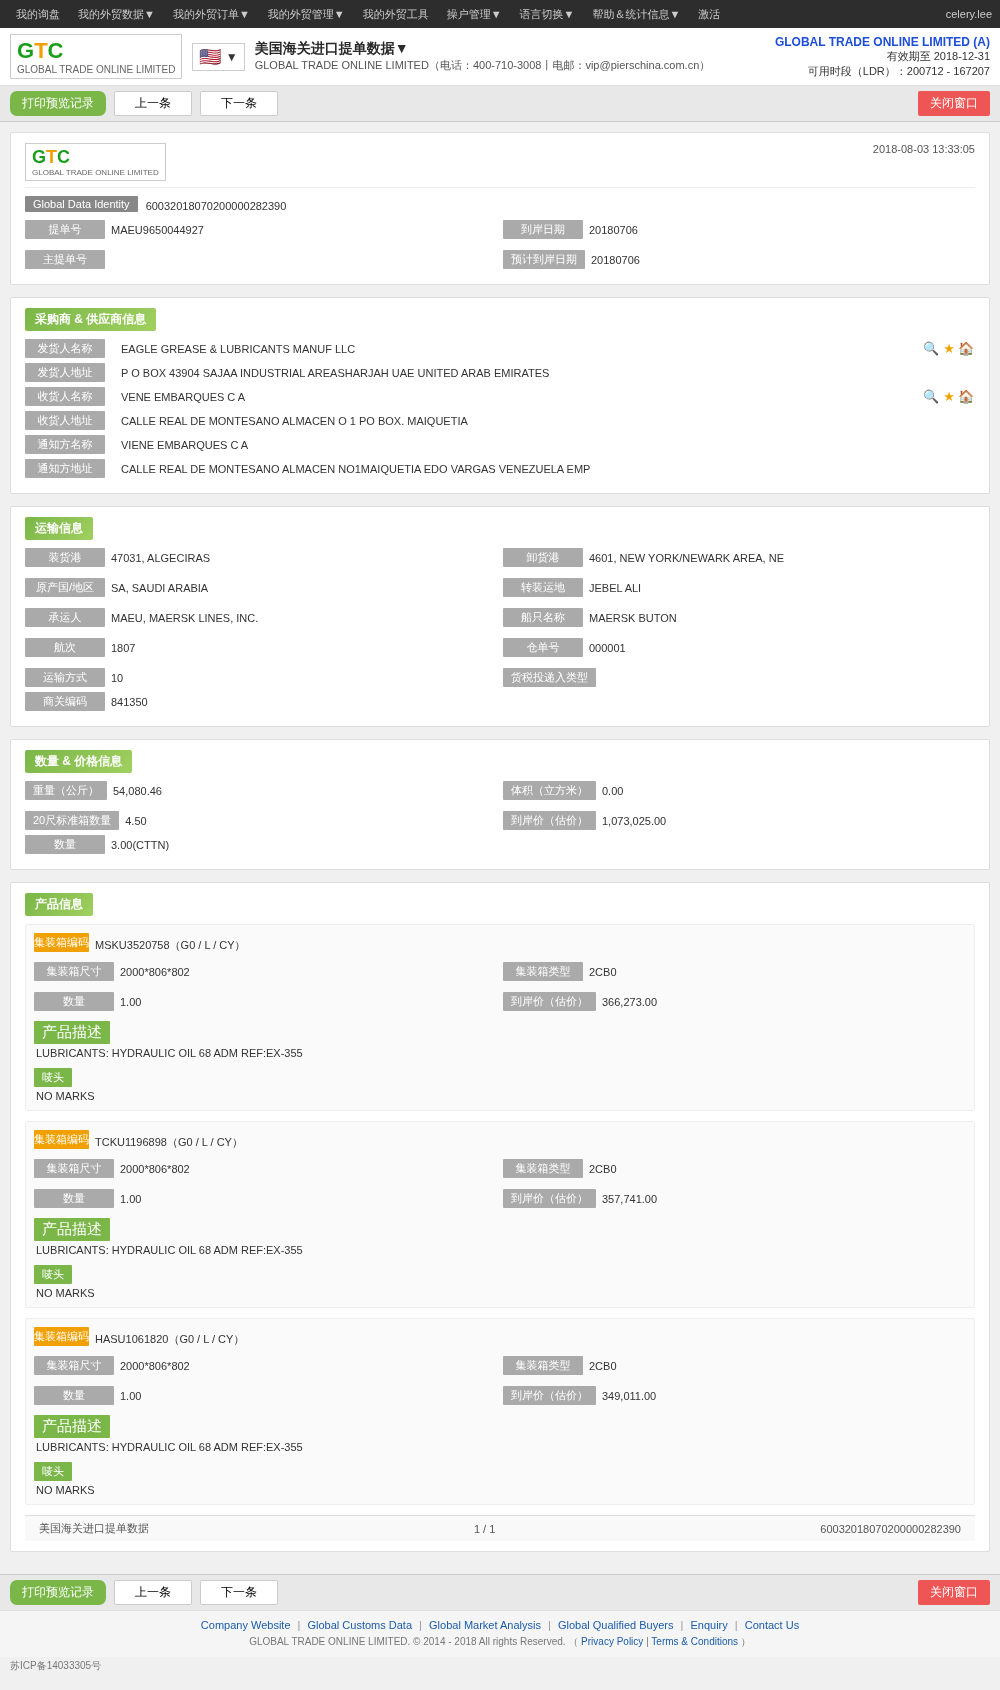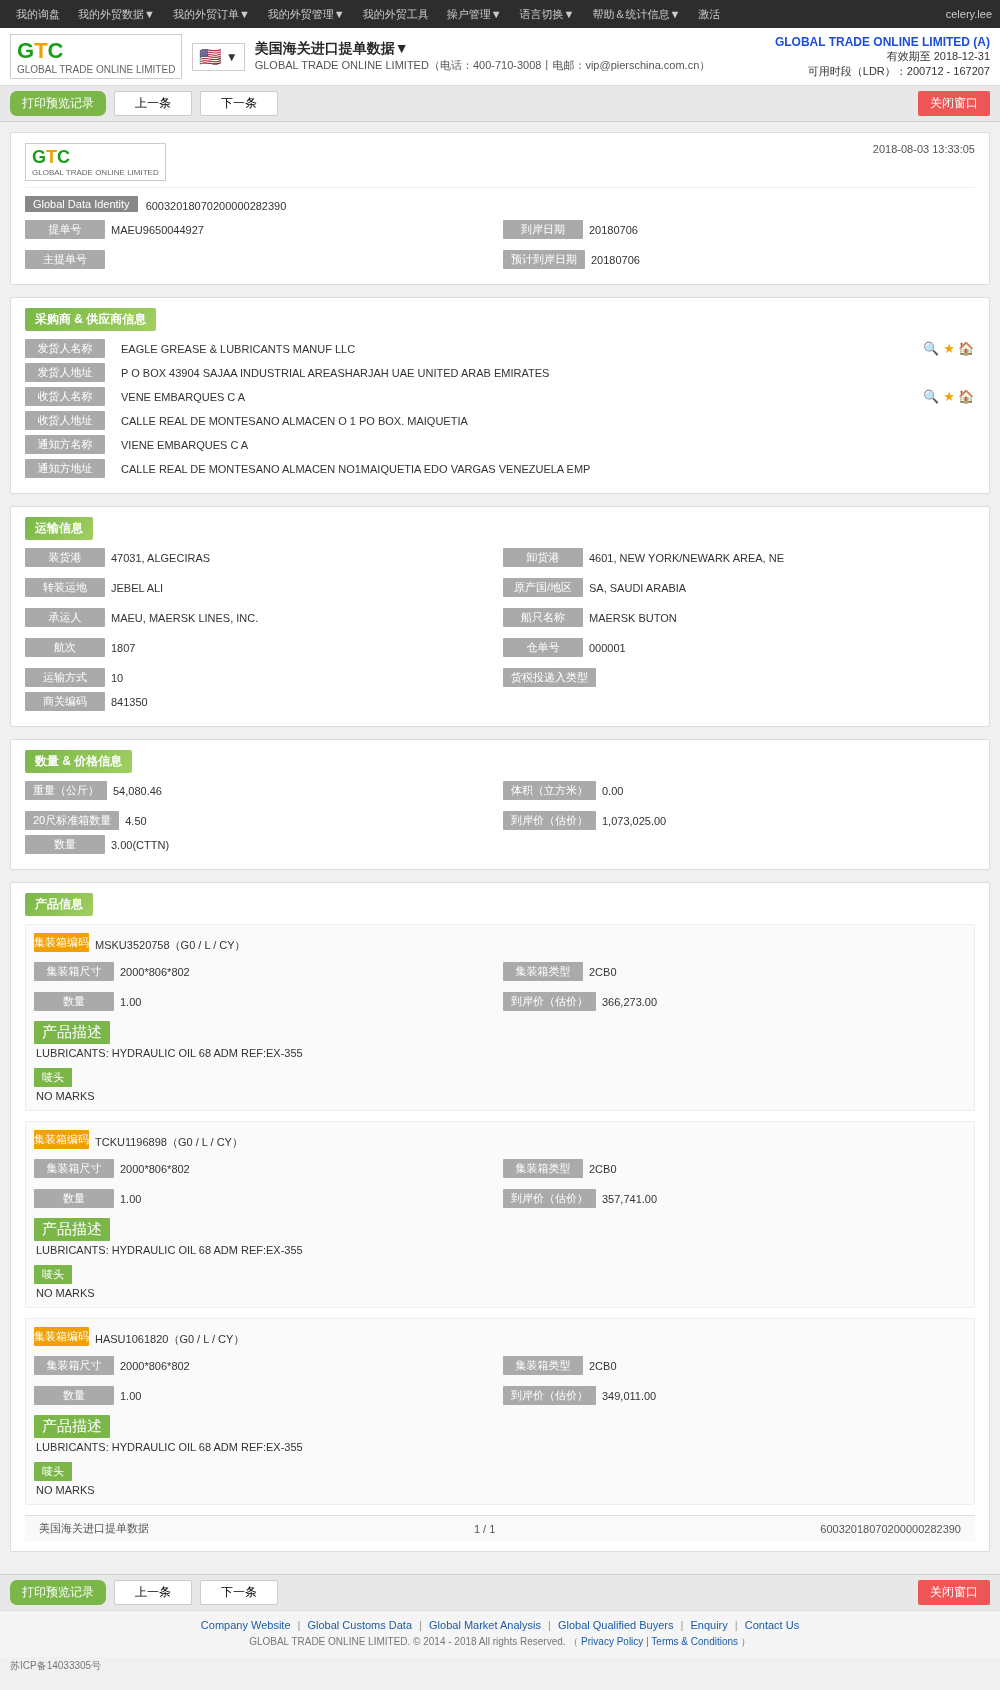--- a/index.html
+++ b/index.html
@@ -232,26 +232,26 @@
     <div class="two-col">
       <div class="field-row">
         <span class="field-label">装货港</span>
         <span class="field-value">47031, ALGECIRAS</span>
       </div>
       <div class="field-row">
         <span class="field-label">卸货港</span>
         <span class="field-value">4601, NEW YORK/NEWARK AREA, NE</span>
       </div>
       <div class="field-row">
+        <span class="field-label">原产国/地区</span>
+        <span class="field-value">SA, SAUDI ARABIA</span>
+      </div>
+      <div class="field-row">
         <span class="field-label">转装运地</span>
         <span class="field-value">JEBEL ALI</span>
-      </div>
-      <div class="field-row">
-        <span class="field-label">原产国/地区</span>
-        <span class="field-value">SA, SAUDI ARABIA</span>
       </div>
       <div class="field-row">
         <span class="field-label">承运人</span>
         <span class="field-value">MAEU, MAERSK LINES, INC.</span>
       </div>
       <div class="field-row">
         <span class="field-label">船只名称</span>
         <span class="field-value">MAERSK BUTON</span>
       </div>
       <div class="field-row">

